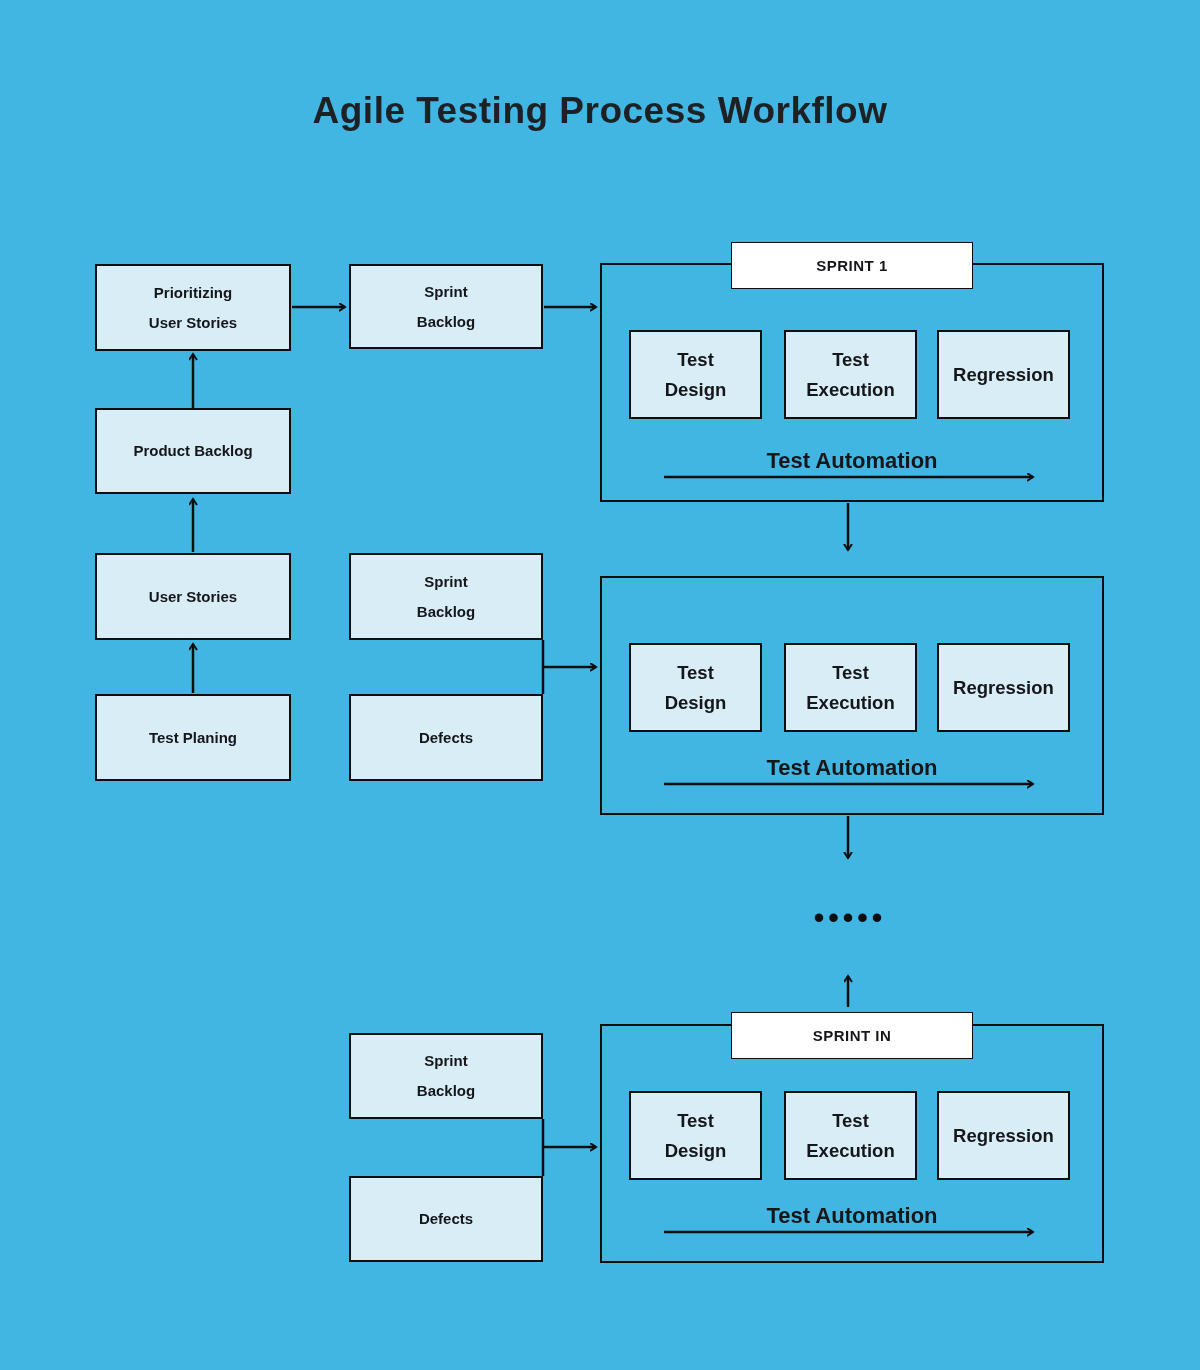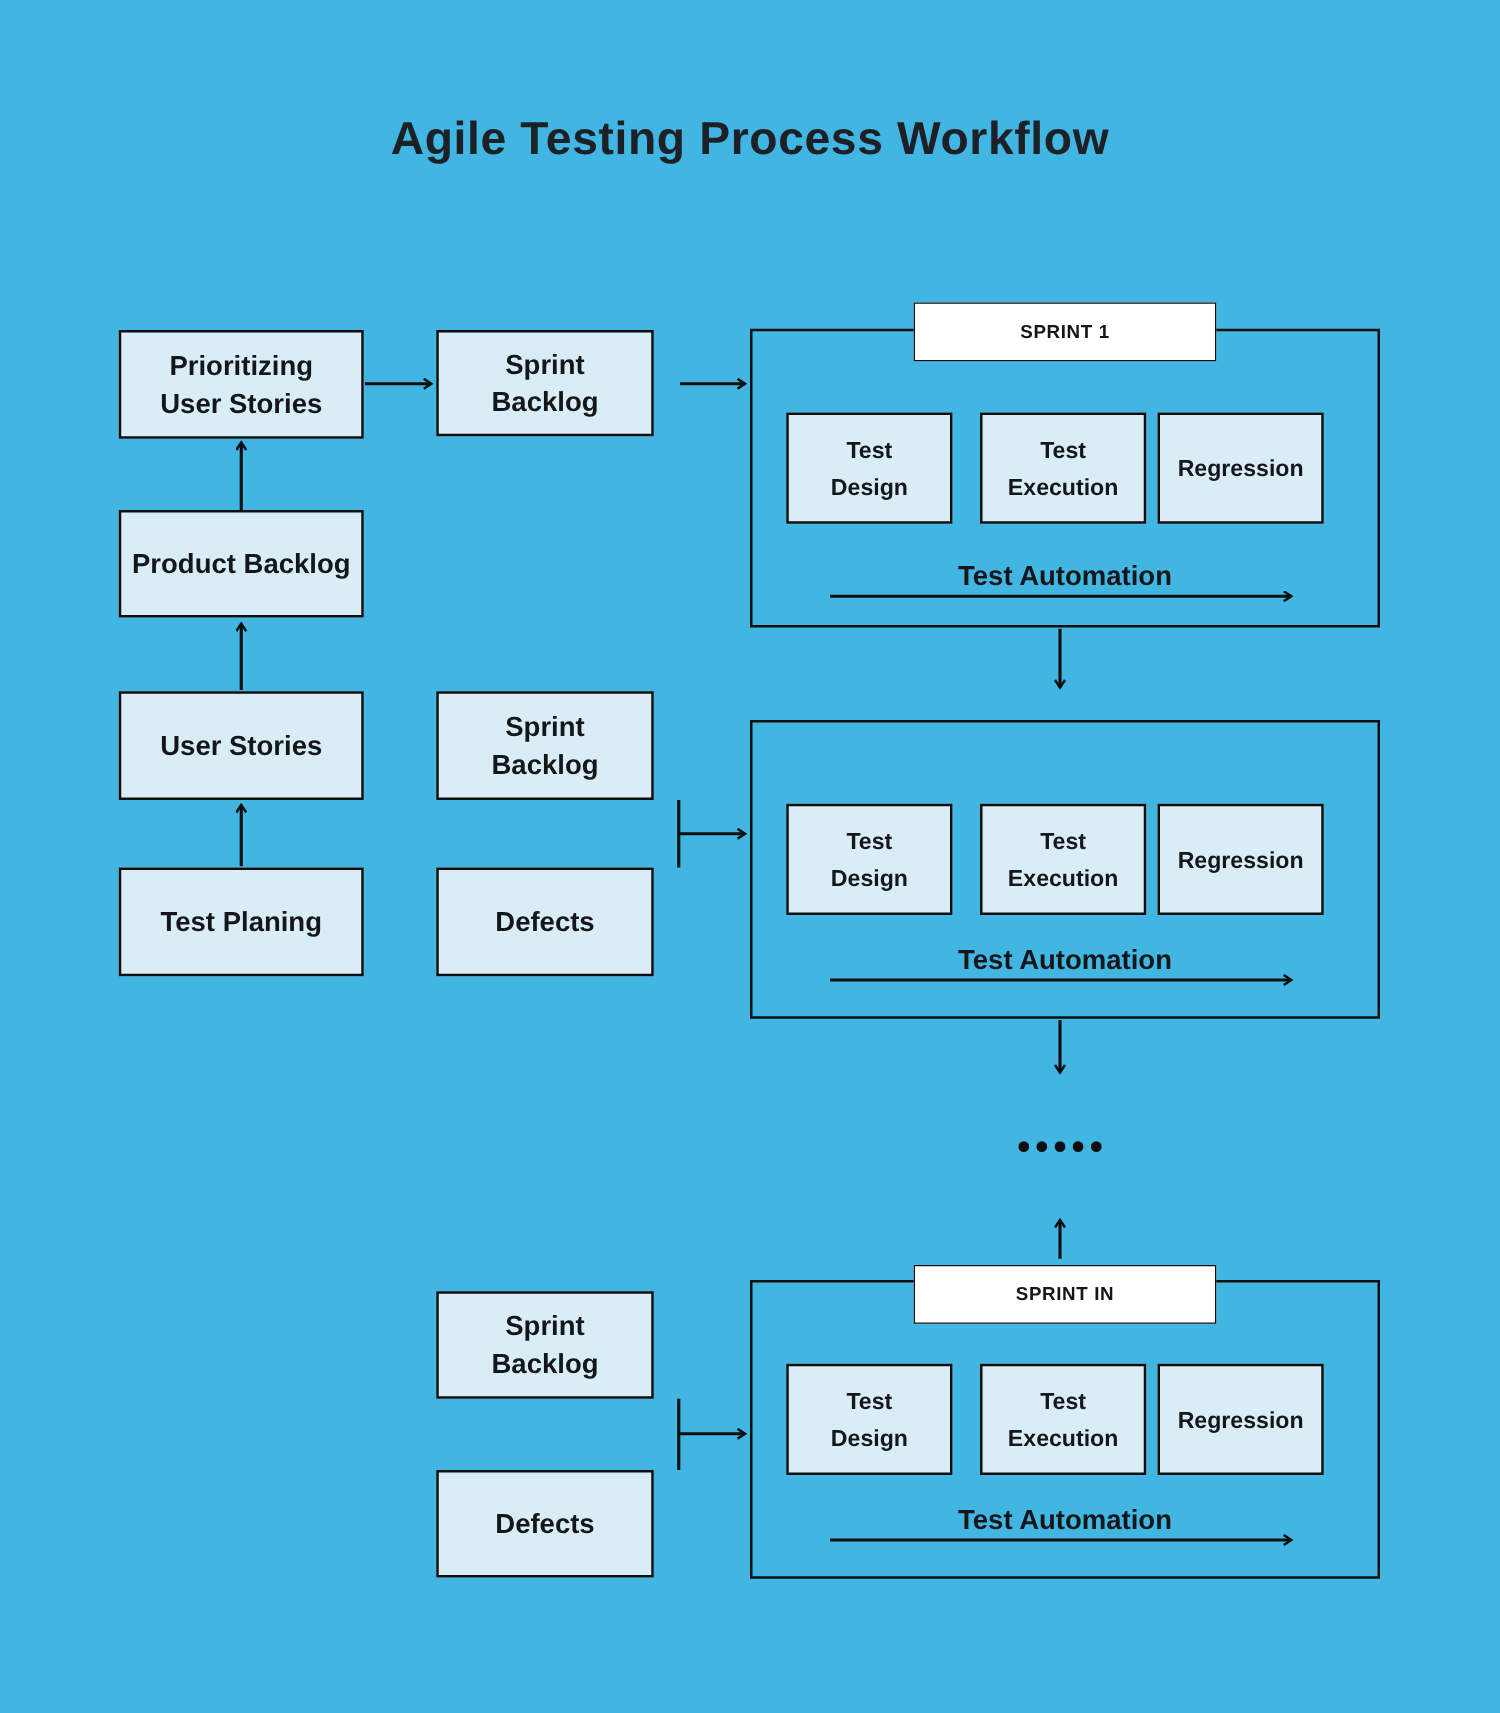--- a/index.html
+++ b/index.html
@@ -31,34 +31,34 @@
   }
   .box{
     position:absolute;
     box-sizing:border-box;
     background:var(--box-fill);
     border:2px solid var(--line);
     display:flex;
     align-items:center;
     justify-content:center;
     text-align:center;
-    font-size:22px;
+    font-size:15px;
     font-weight:700;
     line-height:30px;
     white-space:pre-line;
     color:var(--text);
   }
   
   .col-left{left:95px;width:196px;}
   #box-prioritizing{top:264px;height:87px;}
   #box-product-backlog{top:408px;height:86px;}
   #box-user-stories{top:553px;height:87px;}
   #box-test-planing{top:694px;height:87px;text-align:right;}
   
-  .col-mid{left:349px;width:174px;}
+  .col-mid{left:349px;width:194px;}
   #box-sprint-backlog-1{top:264px;height:85px;}
   #box-sprint-backlog-2{top:553px;height:87px;}
   #box-defects-2{top:694px;height:87px;}
   #box-sprint-backlog-3{top:1033px;height:86px;}
   #box-defects-3{top:1176px;height:86px;}
   
   .sprint{
     position:absolute;
     box-sizing:border-box;
     left:600px;
@@ -102,21 +102,21 @@
     justify-content:center;
     text-align:center;
     font-size:18.5px;
     font-weight:700;
     line-height:30px;
     white-space:pre-line;
     color:var(--text);
   }
   .mini-1{left:27px;}
   .mini-2{left:182px;}
-  .mini-3{left:324px;text-align:center;}
+  .mini-3{left:335px;text-align:center;}
   .automation-label{
     position:absolute;
     left:0; right:0;
     text-align:center;
     font-size:22px;
     font-weight:700;
     color:var(--text);
   }
   #sprint-1 .automation-label{top:183px;}
   #sprint-2 .automation-label{top:177px;}

